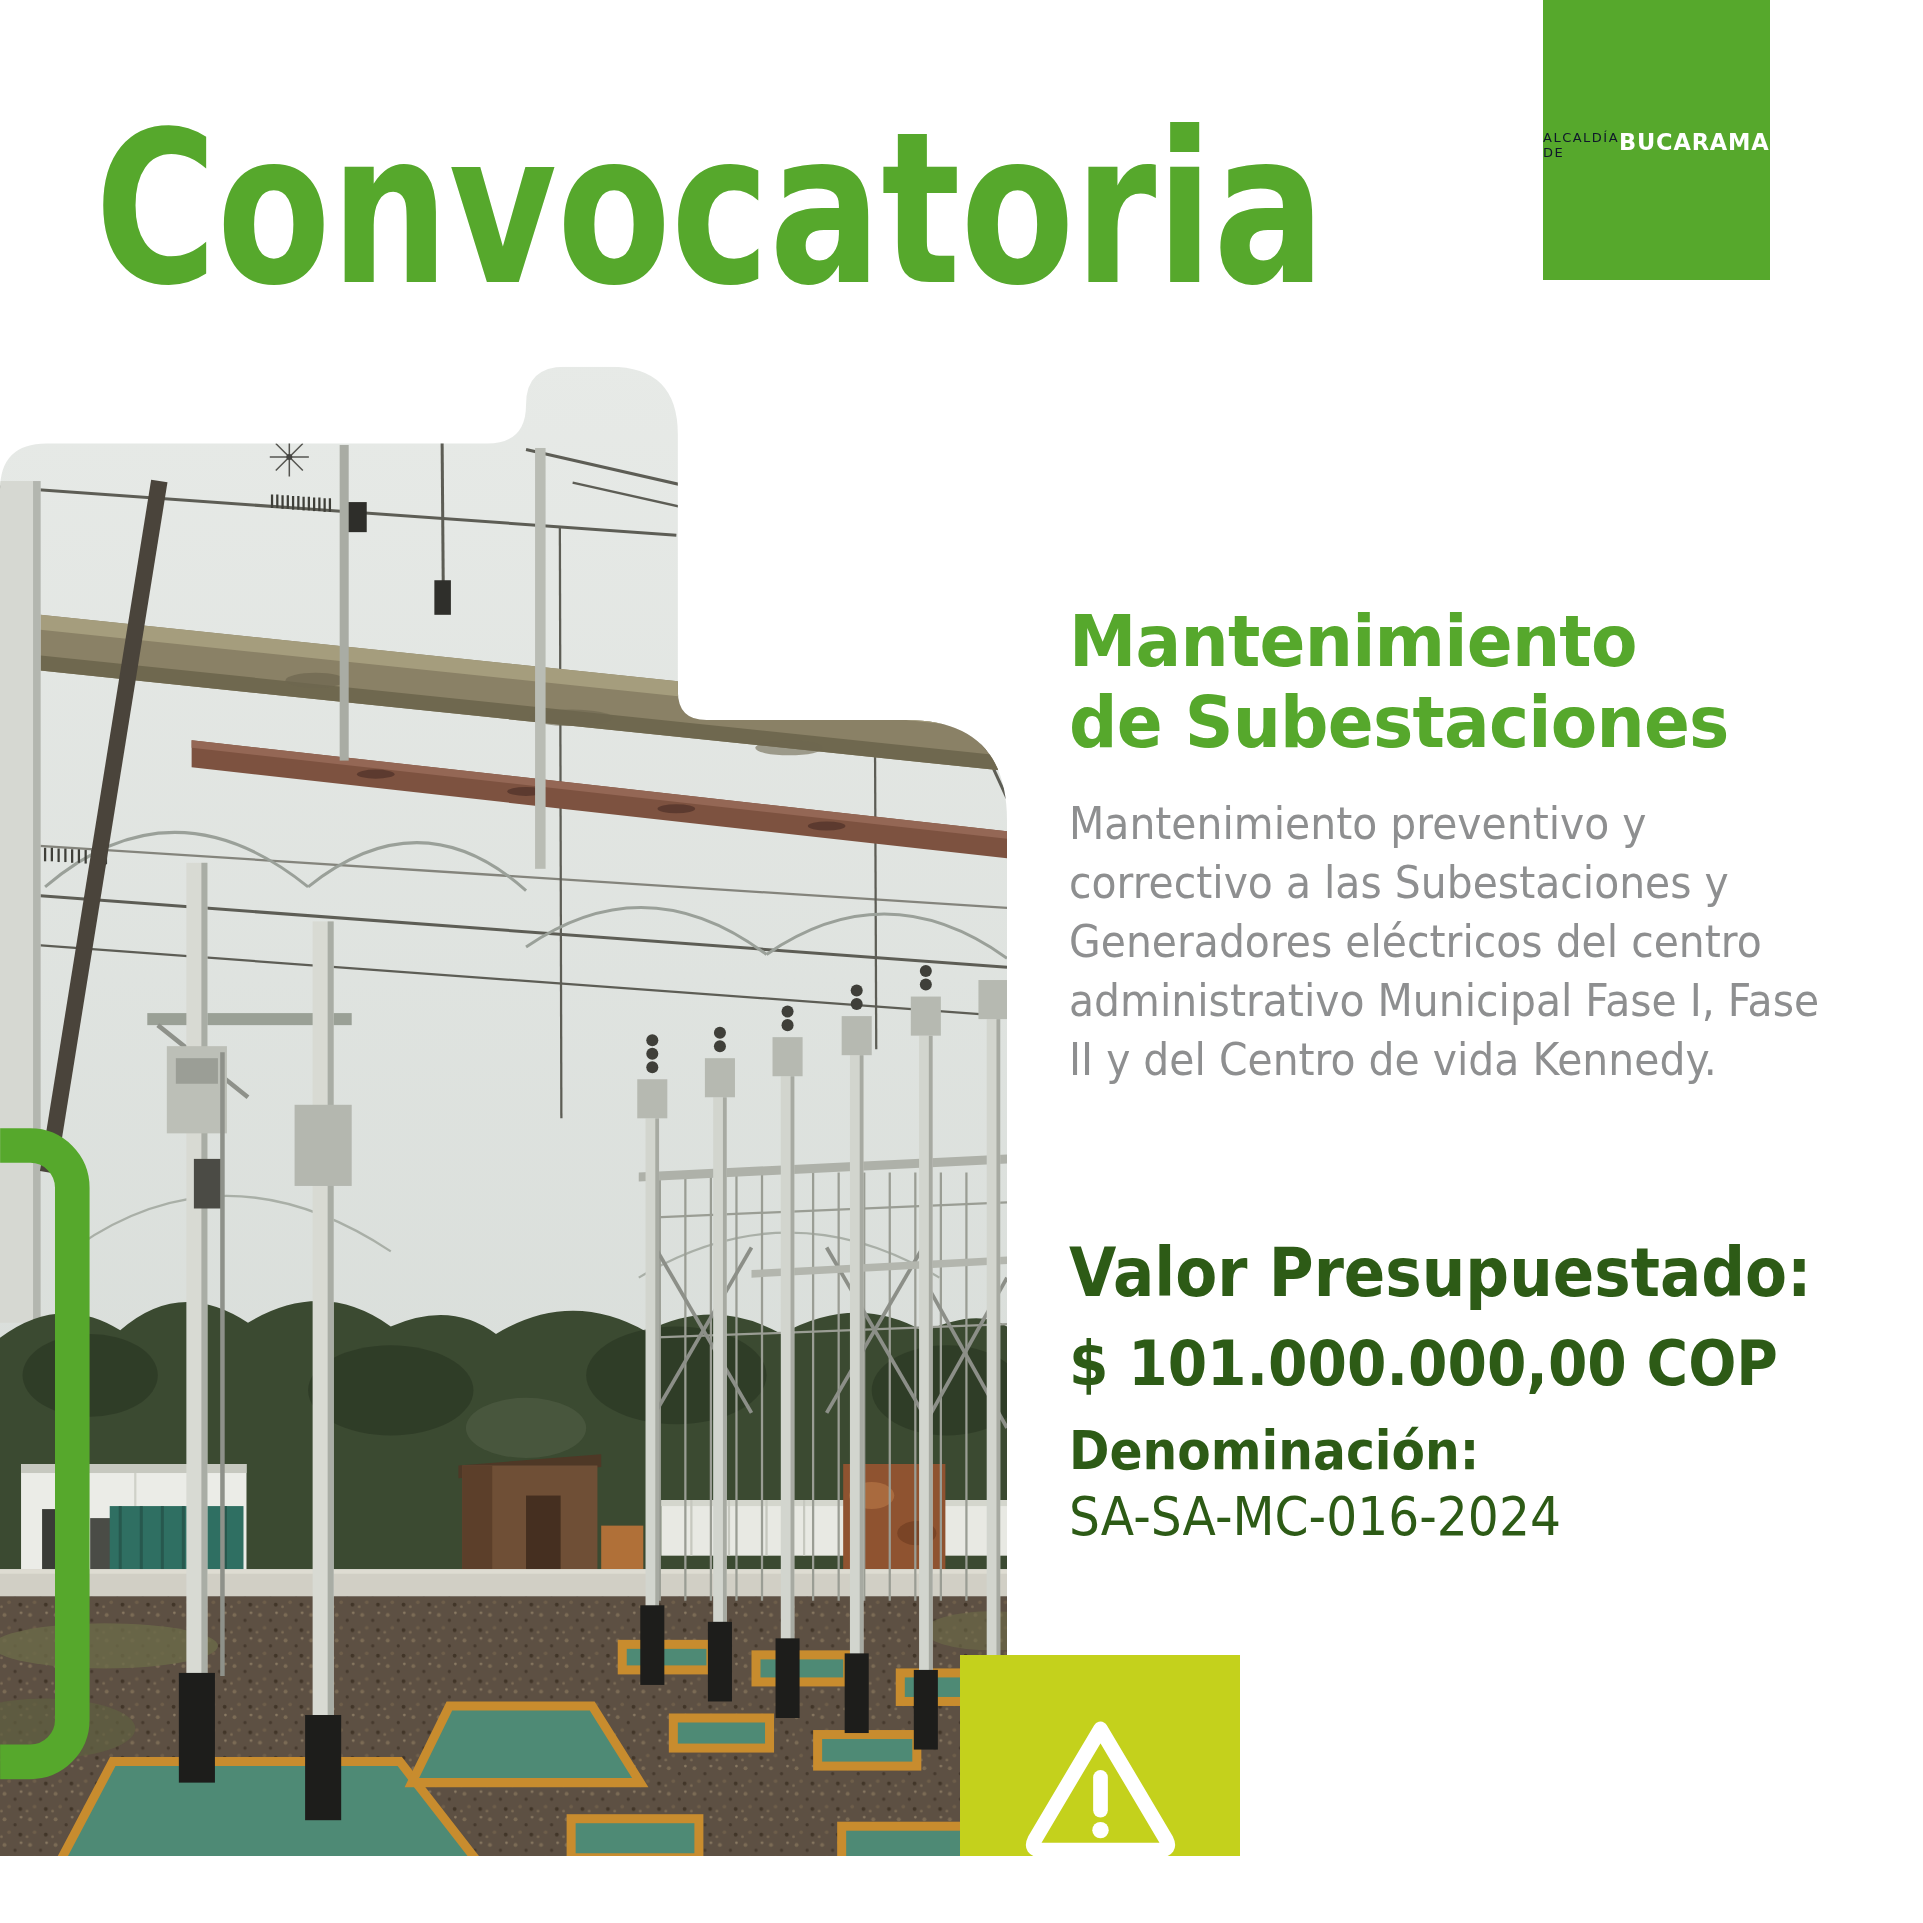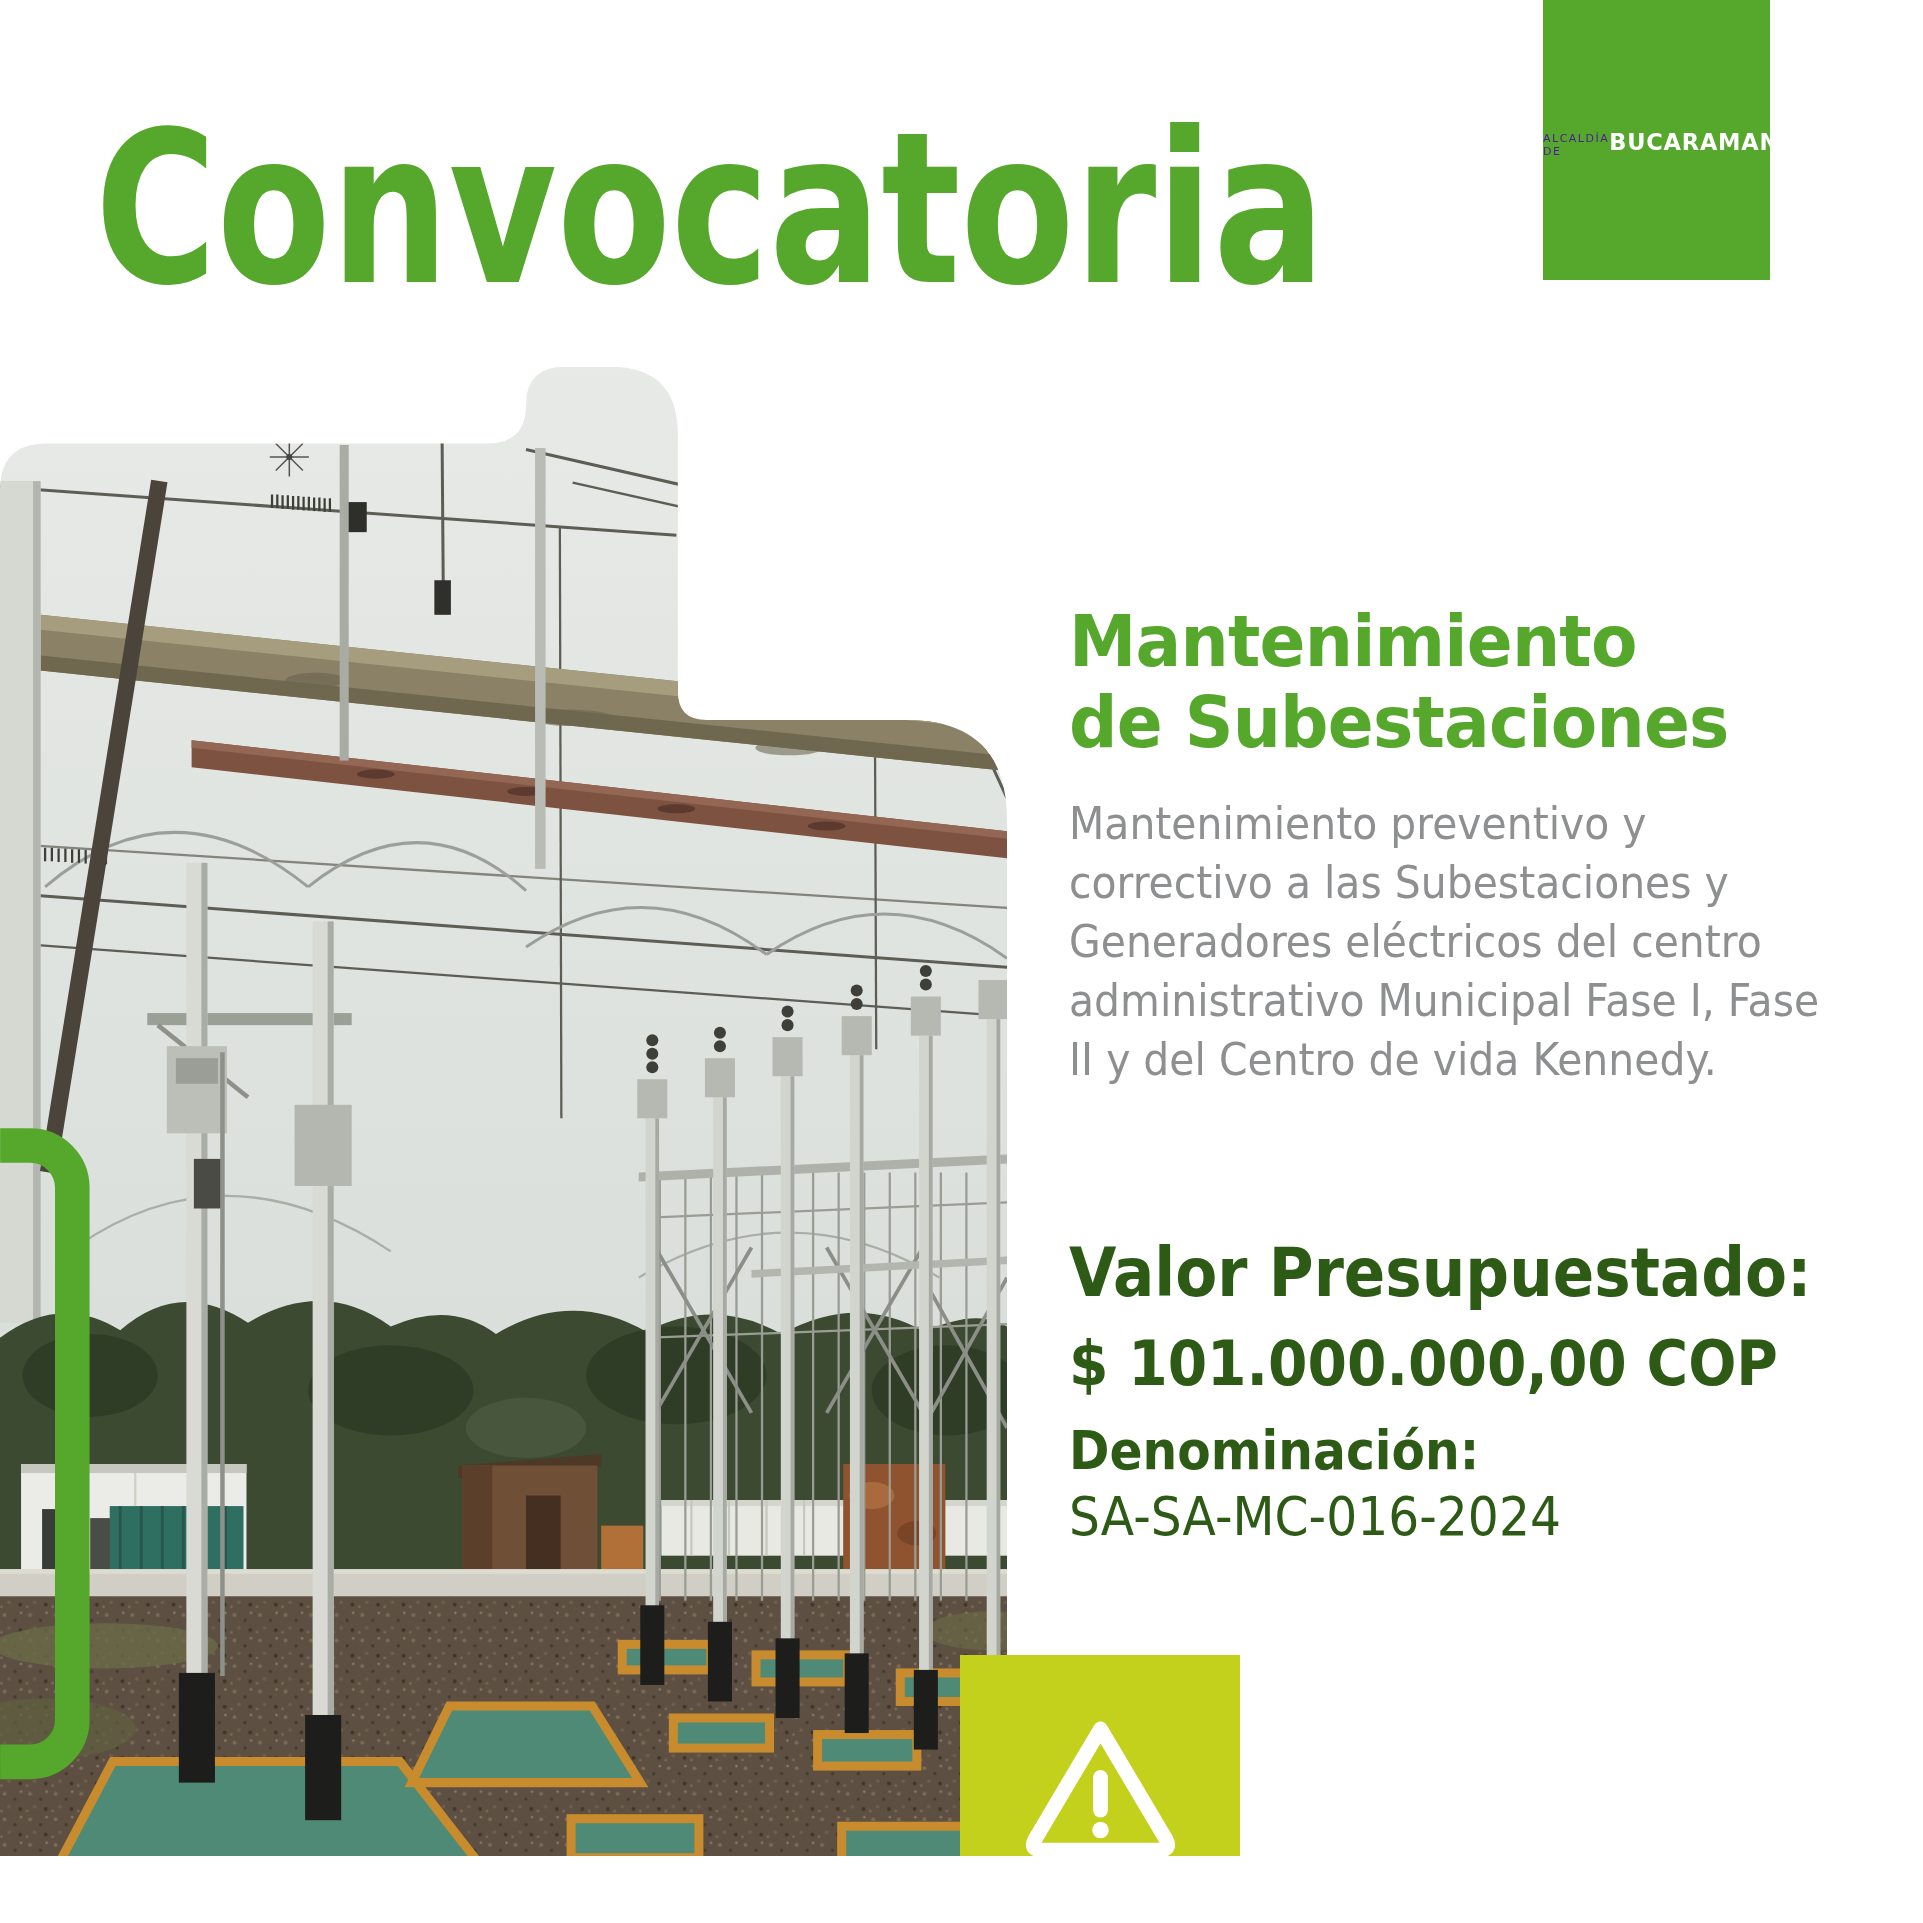--- a/index.html
+++ b/index.html
@@ -6,21 +6,21 @@
   .canvas{position:relative;width:1924px;height:1856px;background:#ffffff;overflow:hidden;
           font-family:"DejaVu Sans","Liberation Sans",sans-serif;padding-left:26px;}
   .abs{position:absolute;}
   
   .title{left:95px;top:105px;font-size:210px;font-weight:700;color:#56a82c;line-height:1.0;
          white-space:nowrap;transform:scaleX(0.79);transform-origin:left top;}
   
   .badge{left:1543px;top:0;width:227px;height:280px;background:#56a82c;display:flex;
          flex-direction:row;align-items:center;}
   .badge .crest{margin-top:44px;}
-  .badge .l1{margin-top:10.5px;font-size:11px;letter-spacing:1.5px;color:#4c1d95;}
+  .badge .l1{margin-top:10.5px;font-size:13px;letter-spacing:1.5px;color:#0f172a;}
   .badge .l2{margin-top:4px;font-size:22.5px;font-weight:700;letter-spacing:0.8px;color:#ffffff;}
   
   .heading{left:1069px;top:601px;color:#56a82c;font-weight:700;font-size:72px;line-height:81px;
            white-space:nowrap;transform:scaleX(0.94);transform-origin:left top;letter-spacing:-0.8px;}
   .desc{left:1069px;top:794px;color:#8e8f90;font-size:44px;line-height:59px;white-space:nowrap;
         transform:scaleX(0.93);transform-origin:left top;}
   .budget{left:1069px;top:1237px;color:#2d5b16;white-space:nowrap;
           transform:scaleX(0.90);transform-origin:left top;}
   .budget .blabel{font-size:68px;font-weight:700;line-height:1.05;}
   .budget .bvalue{font-size:63px;font-weight:700;line-height:1.05;margin-top:22.5px;}

